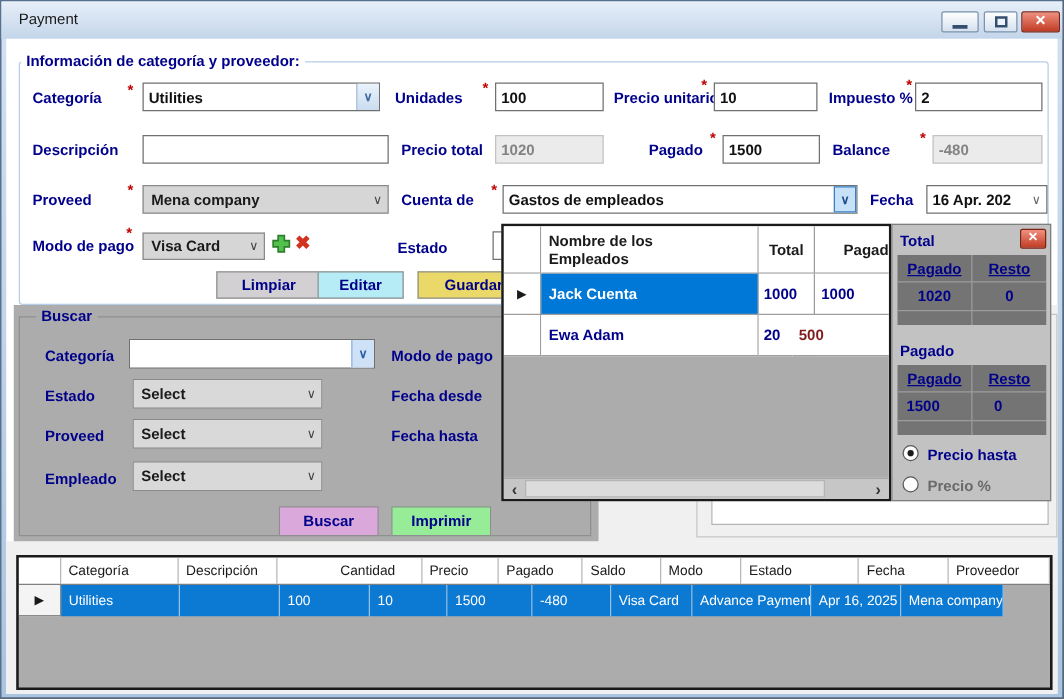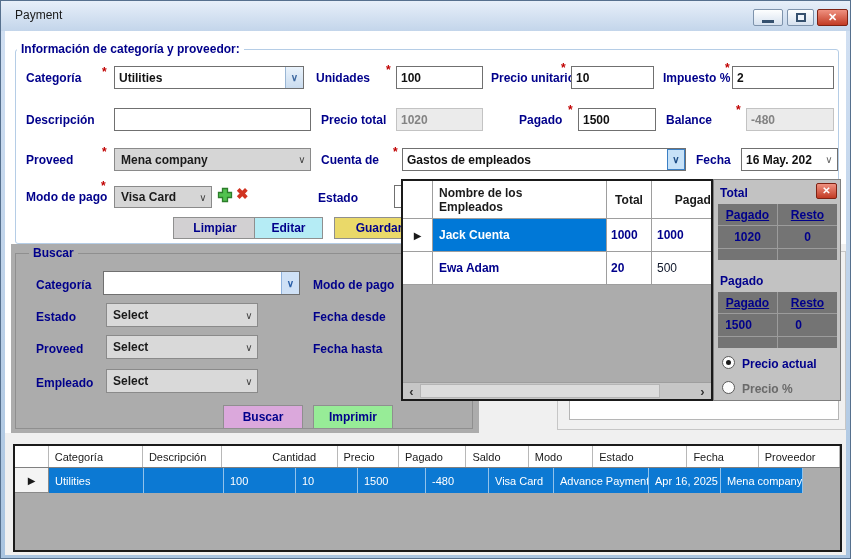--- a/index.html
+++ b/index.html
@@ -126,21 +126,21 @@
     <span class="chev">∨</span>
   </div>
   <span class="lbl" style="left:320px;top:152px;">Cuenta de</span>
   <span class="ast" style="left:392px;top:144px;">*</span>
   <div class="combo" style="left:401px;top:147px;width:284px;height:23px;">
     <span class="val">Gastos de empleados</span>
     <span class="dbtn focused">∨</span>
   </div>
   <span class="lbl" style="left:695px;top:152px;">Fecha</span>
   <div class="combo" style="left:740px;top:147px;width:97px;height:23px;">
-    <span class="val">16 May. 202</span>
+    <span class="val">16 Apr. 202</span>
     <span class="chev-g" style="display:flex;align-items:center;justify-content:center;">∨</span>
   </div>
 
   <span class="ast" style="left:100px;top:178px;">*</span>
   <span class="lbl" style="left:25px;top:189px;">Modo de pago</span>
   <div class="comboflat" style="left:113px;top:185px;width:98px;height:22px;">
     <span class="val">Visa Card</span>
     <span class="chev">∨</span>
   </div>
   <svg class="abs" style="left:216px;top:186px;" width="16" height="16" viewBox="0 0 16 16">
@@ -200,21 +200,21 @@
     <div class="pcell" style="left:249px;top:0;width:90px;height:38px;background:#fff;justify-content:center;font-weight:bold;color:#1a1a1a;">Pagado</div>
 
     <div class="pcell" style="left:0;top:38px;width:30px;height:33px;background:#fff;justify-content:center;color:#1a1a1a;font-size:10px;">▶</div>
     <div class="pcell" style="left:30px;top:38px;width:174px;height:33px;background:#0078d7;color:#fff;font-weight:bold;padding-left:6px;">Jack Cuenta</div>
     <div class="pcell" style="left:204px;top:38px;width:45px;height:33px;background:#fff;color:#00008b;font-weight:bold;padding-left:4px;">1000</div>
     <div class="pcell" style="left:249px;top:38px;width:90px;height:33px;background:#fff;color:#00008b;font-weight:bold;padding-left:5px;">1000</div>
 
     <div class="pcell" style="left:0;top:71px;width:30px;height:33px;background:#fff;"></div>
     <div class="pcell" style="left:30px;top:71px;width:174px;height:33px;background:#fff;color:#00008b;font-weight:bold;padding-left:6px;">Ewa Adam</div>
     <div class="pcell" style="left:204px;top:71px;width:45px;height:33px;background:#fff;color:#00008b;font-weight:bold;padding-left:4px;">20</div>
-    <div class="pcell" style="left:249px;top:71px;width:90px;height:33px;background:#fff;color:#0f172a;font-weight:normal;padding-left:5px;">500</div>
+    <div class="pcell" style="left:231px;top:71px;width:90px;height:33px;background:#fff;color:#7f1d1d;font-weight:bold;padding-left:5px;">500</div>
 
     <div class="abs" style="left:0;top:104px;width:308px;height:97px;background:#acacac;"></div>
 
     <div class="sb">
       <span class="sb-arrow" style="left:0;">‹</span>
       <span class="sb-arrow" style="right:0;">›</span>
       <div class="sb-thumb" style="left:17px;width:240px;"></div>
     </div>
   </div>
 
@@ -238,21 +238,21 @@
       <div class="gt-cell gt-head" style="left:60px;top:2px;width:59px;height:18px;">Resto</div>
       <div class="gline" style="left:59px;top:0;width:1px;height:56px;"></div>
       <div class="gline" style="left:0;top:21px;width:119px;height:1px;"></div>
       <div class="gline" style="left:0;top:44px;width:119px;height:1px;"></div>
       <div class="gt-cell" style="left:0;top:22px;width:59px;height:21px;padding-right:18px;">1500</div>
       <div class="gt-cell" style="left:60px;top:22px;width:59px;height:21px;padding-right:18px;">0</div>
     </div>
     <span class="radio" style="left:8px;top:176px;">
         <span class="dot"></span>
       </span>
-    <span class="lbl" style="left:28px;top:177px;position:absolute;">Precio actual</span>
+    <span class="lbl" style="left:28px;top:177px;position:absolute;">Precio hasta</span>
     <span class="radio" style="left:8px;top:201px;"></span>
     <span class="lbl" style="left:28px;top:202px;position:absolute;color:#6a6a6a;">Precio %</span>
   </div>
 
   <div class="bgrid" style="left:12px;top:443px;width:829px;height:108px;">
     <div class="bg-header">
       <div class="hcell" style="width:34px;"></div>
       <div class="hcell" style="width:95px;">Categoría</div>
       <div class="hcell" style="width:80px;">Descripción</div>
       <div class="hcell" style="width:72px;margin-left:44px;">Cantidad</div>

